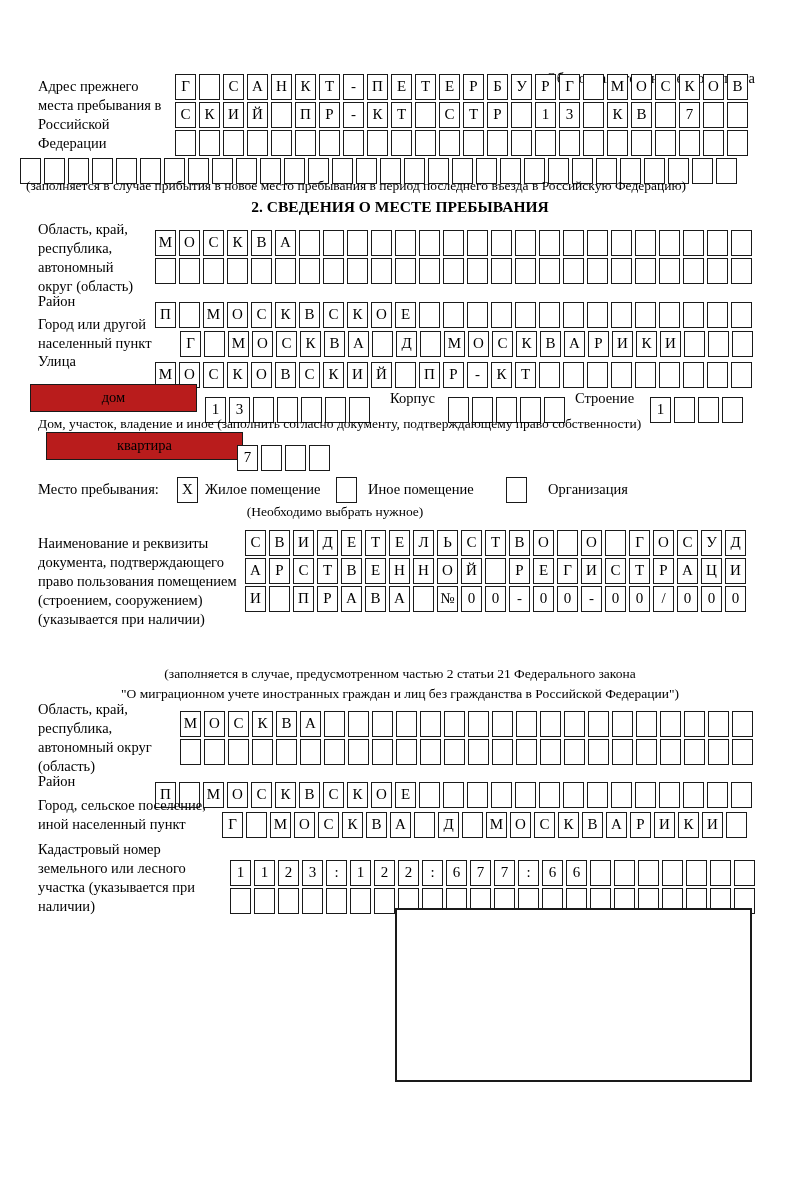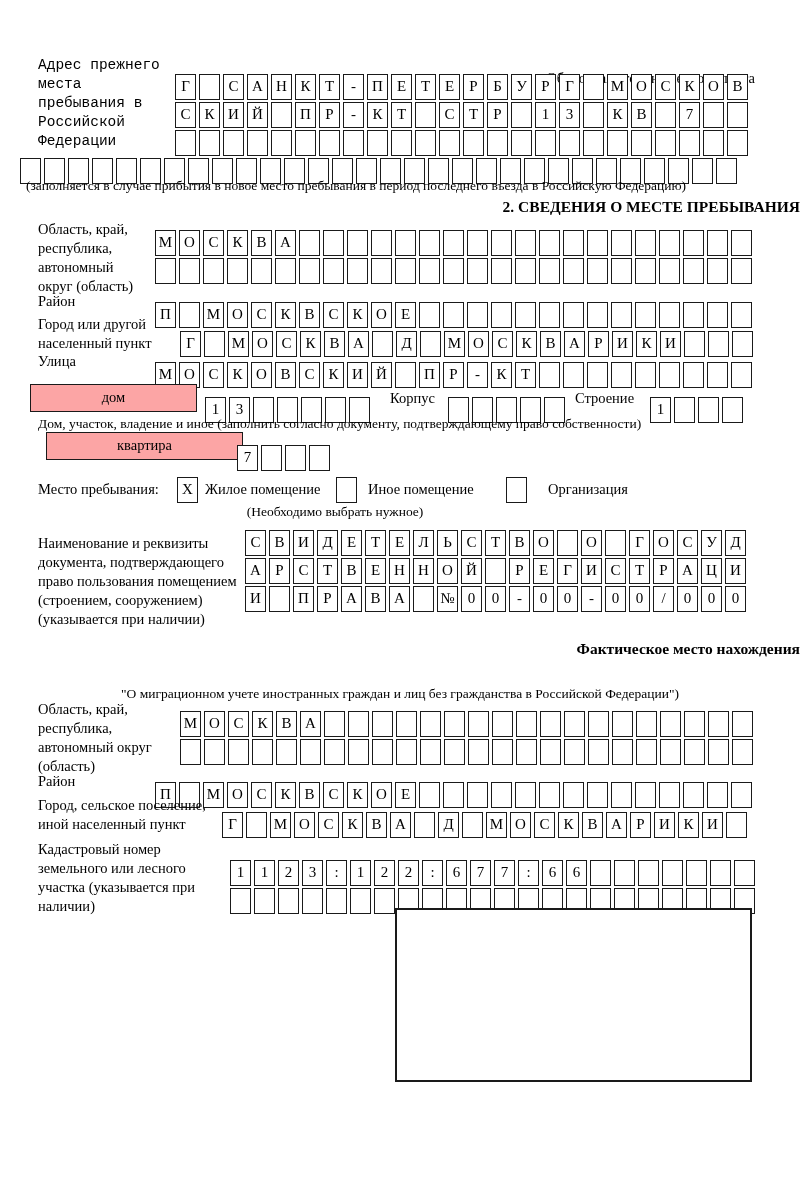--- a/index.html
+++ b/index.html
@@ -4,43 +4,43 @@
 <style>
   html,body{margin:0;padding:0;background:#fff;}
   .page{
     position:relative;width:800px;height:1180px;background:#ffffff;
     font-family:"Liberation Serif","DejaVu Serif",serif;color:#000;overflow:hidden;
   }
   .corner{position:absolute;top:22px;right:45px;font-size:14.5px;margin-top:48px;}
   .lbl{position:absolute;font-size:14.5px;line-height:19px;}
   .cap{position:absolute;font-size:13.5px;line-height:17px;}
   .center{left:0;width:712px;text-align:center;}
-  .h2,.h3{position:absolute;left:0;width:800px;text-align:right;font-weight:bold;font-size:15.5px;}
+  .h2,.h3{position:absolute;left:0;width:800px;text-align:center;font-weight:bold;font-size:15.5px;}
   .cells{position:absolute;white-space:nowrap;margin-top:12px;}
   .cell{
     display:inline-block;box-sizing:border-box;width:21px;height:26px;margin-right:3px;
     border:1.7px solid #1a1a1a;background:#fff;text-align:center;
     font-size:15px;line-height:23px;vertical-align:top;font-family:"Liberation Serif",serif;
   }
   .inline-box{
     position:absolute;box-sizing:border-box;border:1.7px solid #1a1a1a;height:28px;
-    text-align:center;font-size:14.5px;line-height:25px;background:#fca5a5;
+    text-align:center;font-size:14.5px;line-height:25px;background:#b91c1c;
   }
   .stamp-box{position:absolute;left:395px;top:908px;width:357px;height:174px;box-sizing:border-box;border:2px solid #1a1a1a;background:#fff;}
   .stamp-cap{position:absolute;left:385px;top:1092px;width:385px;text-align:center;font-size:13.5px;line-height:19px;}
   .note{position:absolute;left:0;width:800px;text-align:center;font-size:13.5px;}
 </style>
 </head>
 <body>
 
 <div class="page">
 
   <div class="corner">Оборотная сторона первого листа</div>
 
-  <div class="lbl" style="left:38px;top:56px;width:135px;font-family:Liberation Mono, monospace;">Адрес прежнего места пребывания в Российской Федерации</div>
+  <div class="lbl" style="left:38px;top:77px;width:135px;">Адрес прежнего места пребывания в Российской Федерации</div>
   <div class="cells" style="left:175px;top:62px;"><span class="cell">Г</span><span class="cell"></span><span class="cell">С</span><span class="cell">А</span><span class="cell">Н</span><span class="cell">К</span><span class="cell">Т</span><span class="cell">-</span><span class="cell">П</span><span class="cell">Е</span><span class="cell">Т</span><span class="cell">Е</span><span class="cell">Р</span><span class="cell">Б</span><span class="cell">У</span><span class="cell">Р</span><span class="cell">Г</span><span class="cell"></span><span class="cell">М</span><span class="cell">О</span><span class="cell">С</span><span class="cell">К</span><span class="cell">О</span><span class="cell">В</span></div>
   <div class="cells" style="left:175px;top:90px;"><span class="cell">С</span><span class="cell">К</span><span class="cell">И</span><span class="cell">Й</span><span class="cell"></span><span class="cell">П</span><span class="cell">Р</span><span class="cell">-</span><span class="cell">К</span><span class="cell">Т</span><span class="cell"></span><span class="cell">С</span><span class="cell">Т</span><span class="cell">Р</span><span class="cell"></span><span class="cell">1</span><span class="cell">3</span><span class="cell"></span><span class="cell">К</span><span class="cell">В</span><span class="cell"></span><span class="cell">7</span><span class="cell"></span><span class="cell"></span></div>
   <div class="cells" style="left:175px;top:118px;"><span class="cell"></span><span class="cell"></span><span class="cell"></span><span class="cell"></span><span class="cell"></span><span class="cell"></span><span class="cell"></span><span class="cell"></span><span class="cell"></span><span class="cell"></span><span class="cell"></span><span class="cell"></span><span class="cell"></span><span class="cell"></span><span class="cell"></span><span class="cell"></span><span class="cell"></span><span class="cell"></span><span class="cell"></span><span class="cell"></span><span class="cell"></span><span class="cell"></span><span class="cell"></span><span class="cell"></span></div>
   <div class="cells" style="left:20px;top:146px;"><span class="cell"></span><span class="cell"></span><span class="cell"></span><span class="cell"></span><span class="cell"></span><span class="cell"></span><span class="cell"></span><span class="cell"></span><span class="cell"></span><span class="cell"></span><span class="cell"></span><span class="cell"></span><span class="cell"></span><span class="cell"></span><span class="cell"></span><span class="cell"></span><span class="cell"></span><span class="cell"></span><span class="cell"></span><span class="cell"></span><span class="cell"></span><span class="cell"></span><span class="cell"></span><span class="cell"></span><span class="cell"></span><span class="cell"></span><span class="cell"></span><span class="cell"></span><span class="cell"></span><span class="cell"></span></div>
   <div class="cap center" style="top:177px;">(заполняется в случае прибытия в новое место пребывания в период последнего въезда в Российскую Федерацию)</div>
 
   <div class="h2" style="top:198px;">2. СВЕДЕНИЯ О МЕСТЕ ПРЕБЫВАНИЯ</div>
 
   <div class="lbl" style="left:38px;top:220px;width:108px;">Область, край, республика, автономный округ (область)</div>
   <div class="cells" style="left:155px;top:218px;"><span class="cell">М</span><span class="cell">О</span><span class="cell">С</span><span class="cell">К</span><span class="cell">В</span><span class="cell">А</span><span class="cell"></span><span class="cell"></span><span class="cell"></span><span class="cell"></span><span class="cell"></span><span class="cell"></span><span class="cell"></span><span class="cell"></span><span class="cell"></span><span class="cell"></span><span class="cell"></span><span class="cell"></span><span class="cell"></span><span class="cell"></span><span class="cell"></span><span class="cell"></span><span class="cell"></span><span class="cell"></span><span class="cell"></span></div>
@@ -73,21 +73,21 @@
   <div class="lbl" style="left:368px;top:480px;">Иное помещение</div>
   <span class="cell" style="position:absolute;left:506px;top:477px;"></span>
   <div class="lbl" style="left:548px;top:480px;">Организация</div>
   <div class="cap" style="left:0px;top:503px;width:670px;text-align:center;">(Необходимо выбрать нужное)</div>
 
   <div class="lbl" style="left:38px;top:534px;width:207px;">Наименование и реквизиты документа, подтверждающего право пользования помещением (строением, сооружением) (указывается при наличии)</div>
   <div class="cells" style="left:245px;top:518px;"><span class="cell">С</span><span class="cell">В</span><span class="cell">И</span><span class="cell">Д</span><span class="cell">Е</span><span class="cell">Т</span><span class="cell">Е</span><span class="cell">Л</span><span class="cell">Ь</span><span class="cell">С</span><span class="cell">Т</span><span class="cell">В</span><span class="cell">О</span><span class="cell"></span><span class="cell">О</span><span class="cell"></span><span class="cell">Г</span><span class="cell">О</span><span class="cell">С</span><span class="cell">У</span><span class="cell">Д</span></div>
   <div class="cells" style="left:245px;top:546px;"><span class="cell">А</span><span class="cell">Р</span><span class="cell">С</span><span class="cell">Т</span><span class="cell">В</span><span class="cell">Е</span><span class="cell">Н</span><span class="cell">Н</span><span class="cell">О</span><span class="cell">Й</span><span class="cell"></span><span class="cell">Р</span><span class="cell">Е</span><span class="cell">Г</span><span class="cell">И</span><span class="cell">С</span><span class="cell">Т</span><span class="cell">Р</span><span class="cell">А</span><span class="cell">Ц</span><span class="cell">И</span></div>
   <div class="cells" style="left:245px;top:574px;"><span class="cell">И</span><span class="cell"></span><span class="cell">П</span><span class="cell">Р</span><span class="cell">А</span><span class="cell">В</span><span class="cell">А</span><span class="cell"></span><span class="cell">№</span><span class="cell">0</span><span class="cell">0</span><span class="cell">-</span><span class="cell">0</span><span class="cell">0</span><span class="cell">-</span><span class="cell">0</span><span class="cell">0</span><span class="cell">/</span><span class="cell">0</span><span class="cell">0</span><span class="cell">0</span></div>
 
-  <div class="h3" style="top:640px;">Фактическое место нахождения</div>
+  <div class="note" style="top:666px;">(заполняется в случае, предусмотренном частью 2 статьи 21 Федерального закона</div>
   <div class="note" style="top:686px;">"О миграционном учете иностранных граждан и лиц без гражданства в Российской Федерации")</div>
 
   <div class="lbl" style="left:38px;top:700px;width:135px;">Область, край, республика, автономный округ (область)</div>
   <div class="cells" style="left:180px;top:699px;"><span class="cell">М</span><span class="cell">О</span><span class="cell">С</span><span class="cell">К</span><span class="cell">В</span><span class="cell">А</span><span class="cell"></span><span class="cell"></span><span class="cell"></span><span class="cell"></span><span class="cell"></span><span class="cell"></span><span class="cell"></span><span class="cell"></span><span class="cell"></span><span class="cell"></span><span class="cell"></span><span class="cell"></span><span class="cell"></span><span class="cell"></span><span class="cell"></span><span class="cell"></span><span class="cell"></span><span class="cell"></span></div>
   <div class="cells" style="left:180px;top:727px;"><span class="cell"></span><span class="cell"></span><span class="cell"></span><span class="cell"></span><span class="cell"></span><span class="cell"></span><span class="cell"></span><span class="cell"></span><span class="cell"></span><span class="cell"></span><span class="cell"></span><span class="cell"></span><span class="cell"></span><span class="cell"></span><span class="cell"></span><span class="cell"></span><span class="cell"></span><span class="cell"></span><span class="cell"></span><span class="cell"></span><span class="cell"></span><span class="cell"></span><span class="cell"></span><span class="cell"></span></div>
 
   <div class="lbl" style="left:38px;top:772px;">Район</div>
   <div class="cells" style="left:155px;top:770px;"><span class="cell">П</span><span class="cell"></span><span class="cell">М</span><span class="cell">О</span><span class="cell">С</span><span class="cell">К</span><span class="cell">В</span><span class="cell">С</span><span class="cell">К</span><span class="cell">О</span><span class="cell">Е</span><span class="cell"></span><span class="cell"></span><span class="cell"></span><span class="cell"></span><span class="cell"></span><span class="cell"></span><span class="cell"></span><span class="cell"></span><span class="cell"></span><span class="cell"></span><span class="cell"></span><span class="cell"></span><span class="cell"></span><span class="cell"></span></div>
 
   <div class="lbl" style="left:38px;top:796px;width:195px;">Город, сельское поселение, иной населенный пункт</div>

